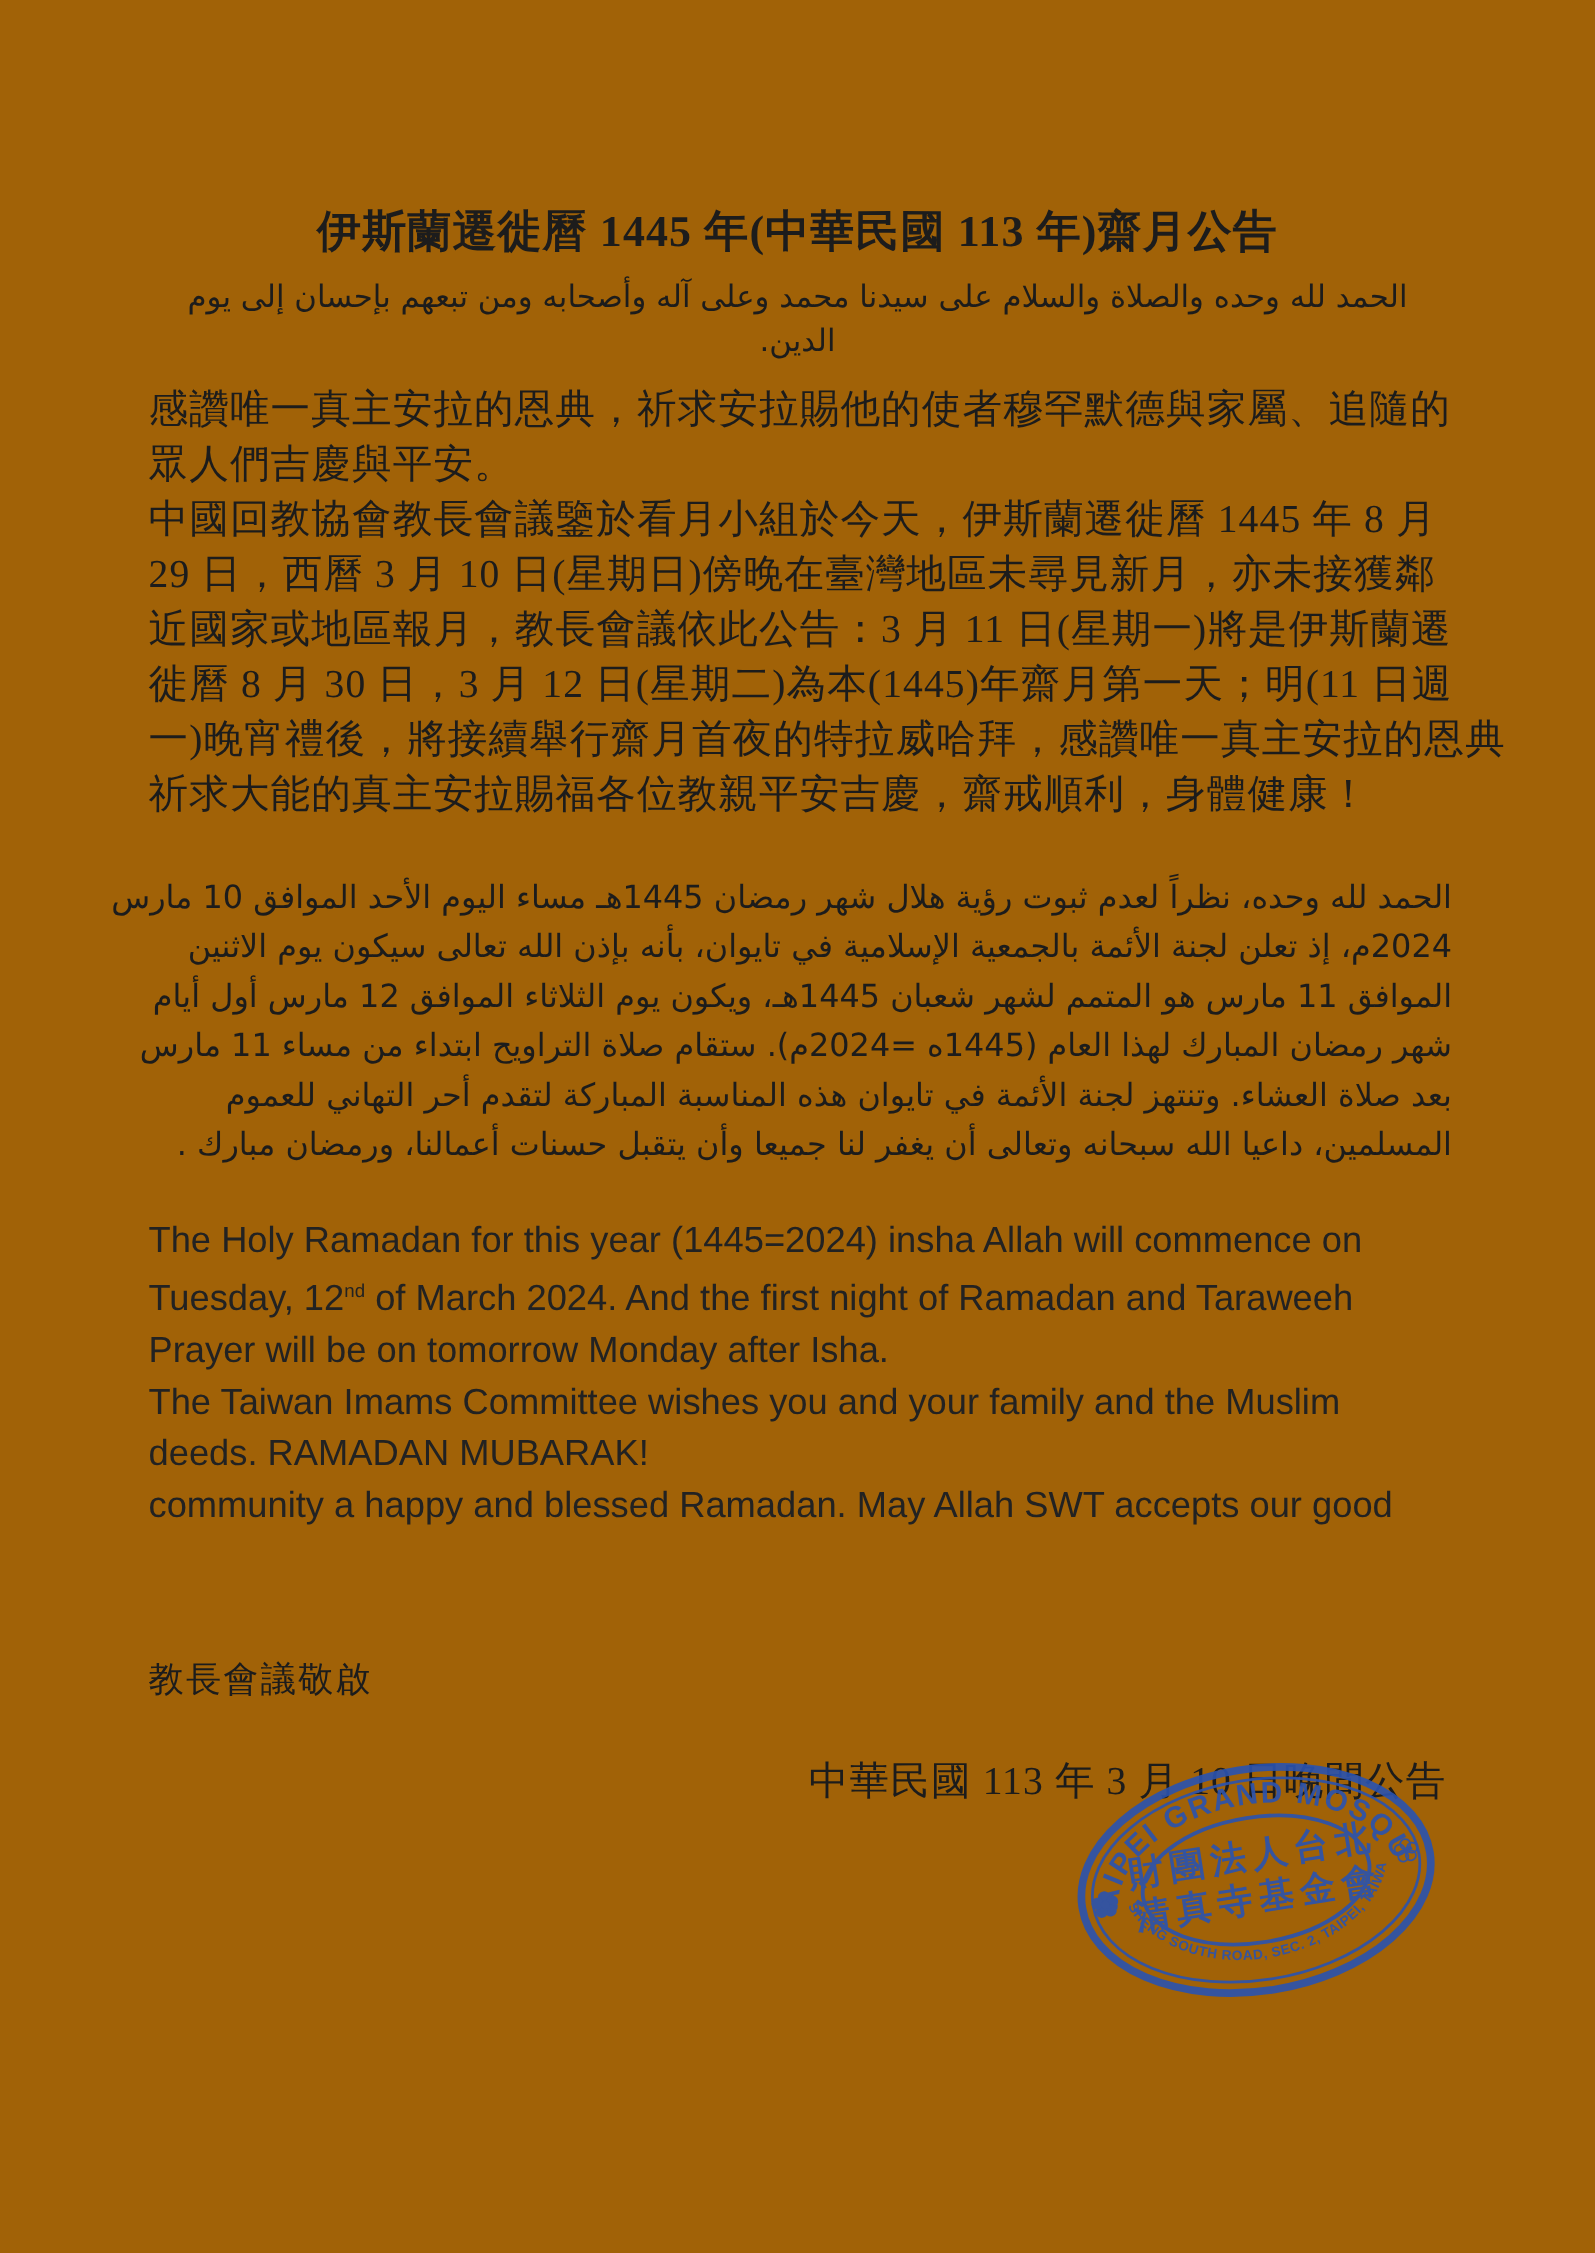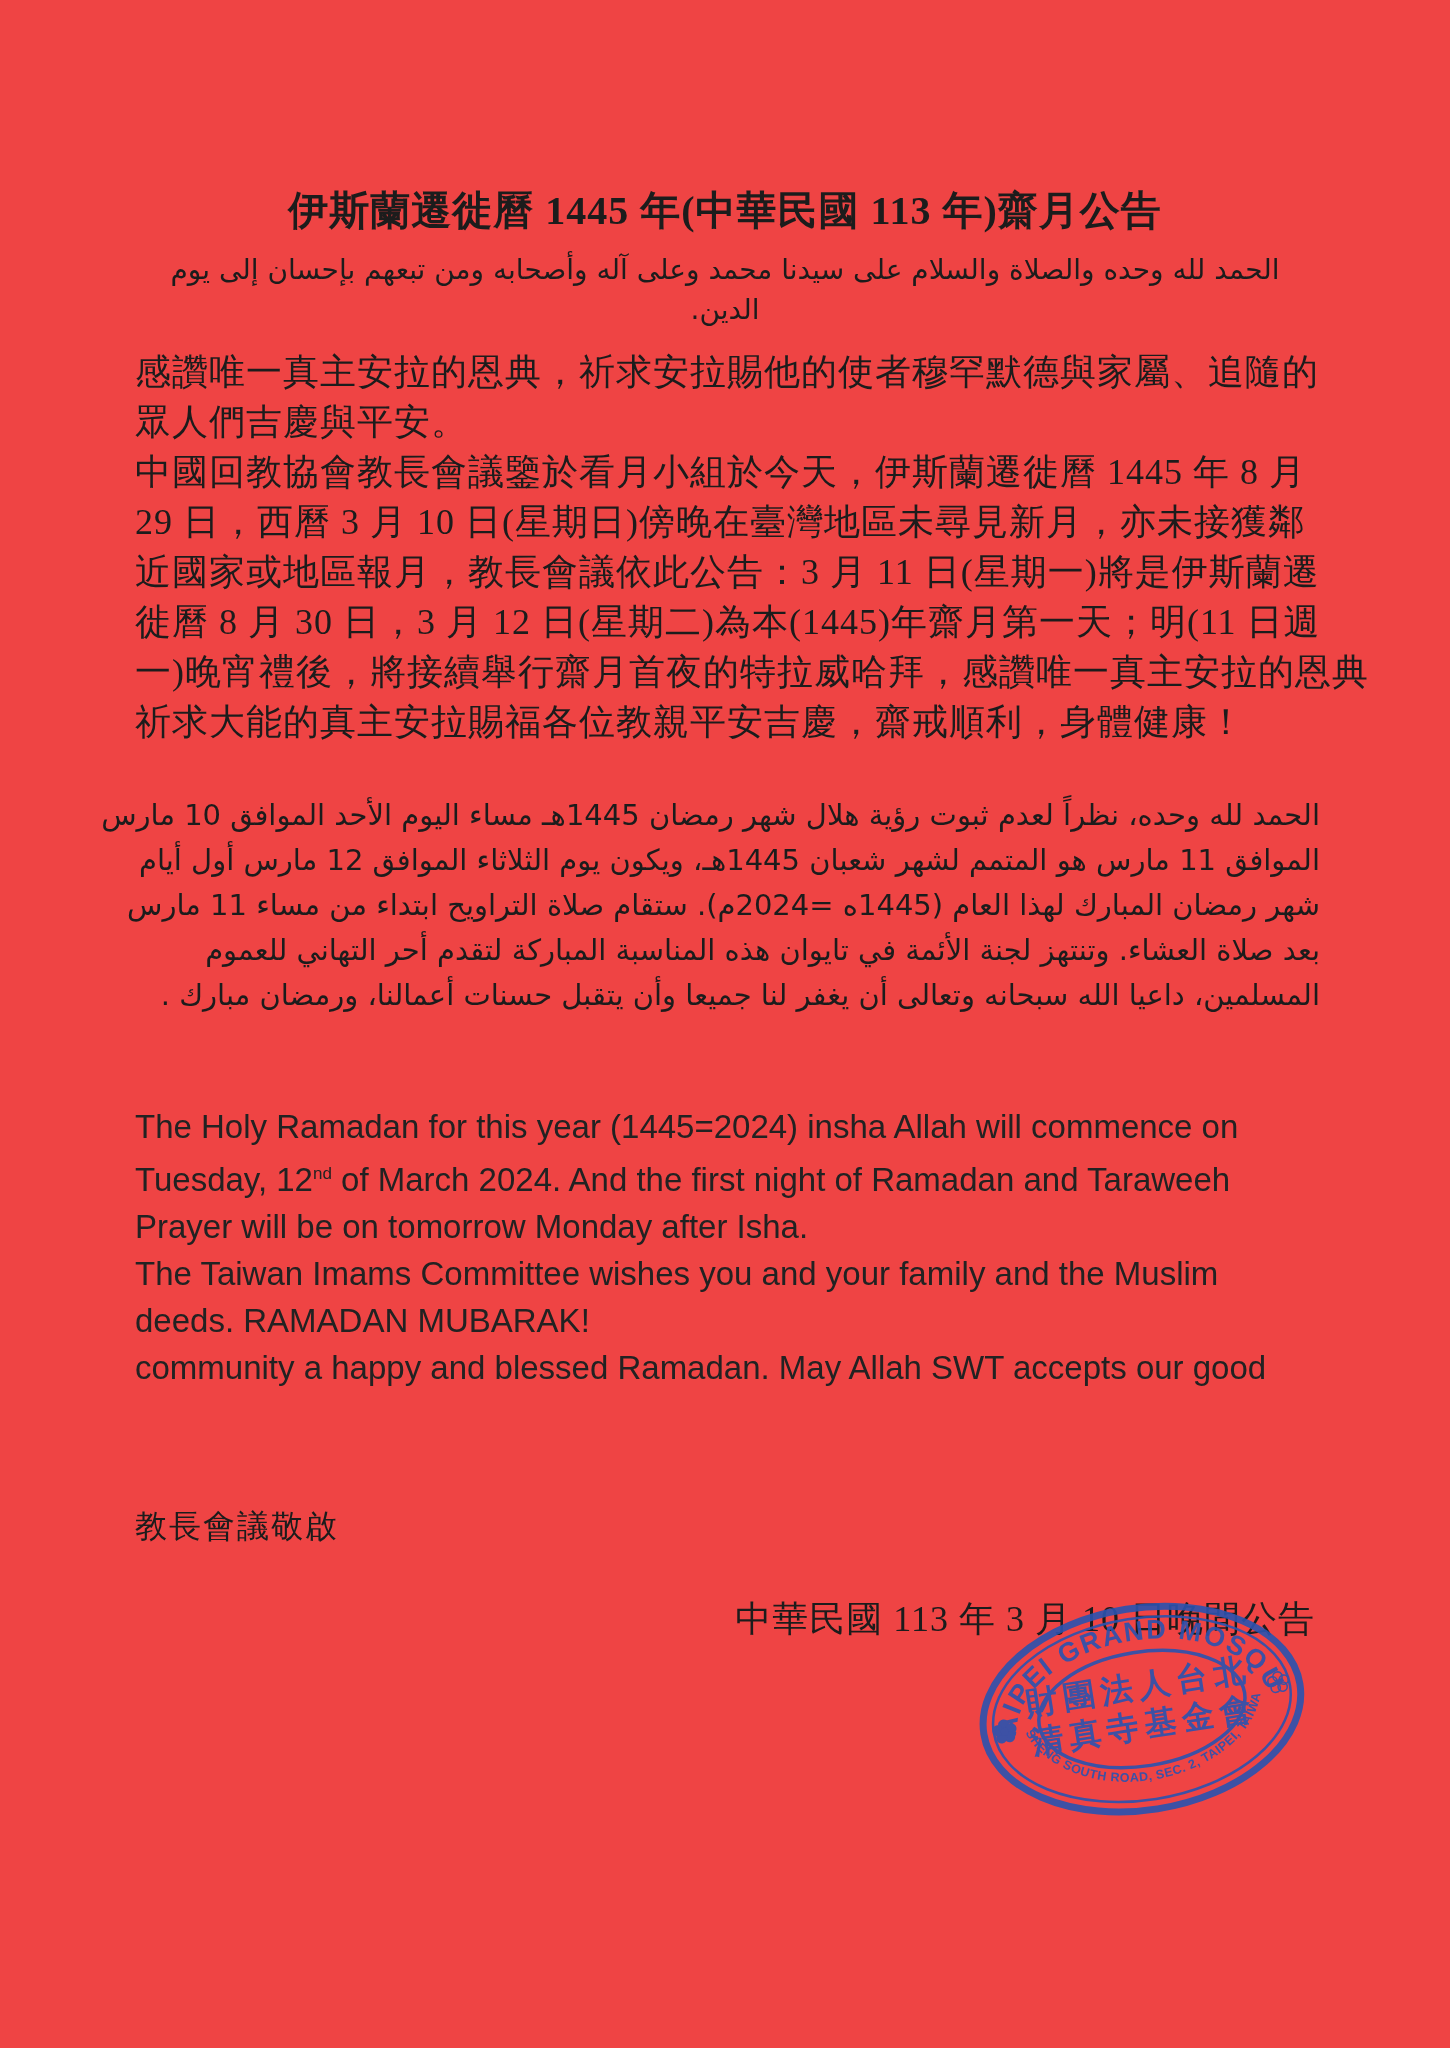--- a/index.html
+++ b/index.html
@@ -1,20 +1,20 @@
 <!DOCTYPE html>
 <html lang="zh-Hant" style="--stamp-ink: #2a53b0;"><head>
 <meta charset="utf-8">
 <style>
   html,body{margin:0;padding:0;background:#ffffff;}
   .page{
     position:relative;
     width:1450px;
     height:2048px;
-    background:#ef4444;
+    background:#a16207;
     overflow:hidden;
     font-family:"Liberation Serif", serif;
     color:#1c1c1c;
   }
   .doc-title{
     position:absolute; left:0; right:0; top:183px;
     text-align:center;
     font-size:40px; font-weight:bold; letter-spacing:1px;
     white-space:nowrap;
   }
@@ -76,20 +76,21 @@
     <div class="cn-line">中國回教協會教長會議鑒於看月小組於今天，伊斯蘭遷徙曆 1445 年 8 月</div>
     <div class="cn-line">29 日，西曆 3 月 10 日(星期日)傍晚在臺灣地區未尋見新月，亦未接獲鄰</div>
     <div class="cn-line">近國家或地區報月，教長會議依此公告：3 月 11 日(星期一)將是伊斯蘭遷</div>
     <div class="cn-line">徙曆 8 月 30 日，3 月 12 日(星期二)為本(1445)年齋月第一天；明(11 日週</div>
     <div class="cn-line">一)晚宵禮後，將接續舉行齋月首夜的特拉威哈拜，感讚唯一真主安拉的恩典</div>
     <div class="cn-line">祈求大能的真主安拉賜福各位教親平安吉慶，齋戒順利，身體健康！</div>
   </div>
 
   <div class="ar-block" dir="rtl">
     <div class="ar-line">الحمد لله وحده، نظراً لعدم ثبوت رؤية هلال شهر رمضان 1445هـ مساء اليوم الأحد الموافق 10 مارس</div>
+    <div class="ar-line">2024م، إذ تعلن لجنة الأئمة بالجمعية الإسلامية في تايوان، بأنه بإذن الله تعالى سيكون يوم الاثنين</div>
     <div class="ar-line">الموافق 11 مارس هو المتمم لشهر شعبان 1445هـ، ويكون يوم الثلاثاء الموافق 12 مارس أول أيام</div>
     <div class="ar-line">شهر رمضان المبارك لهذا العام (1445ه =2024م). ستقام صلاة التراويح ابتداء من مساء 11 مارس</div>
     <div class="ar-line">بعد صلاة العشاء. وتنتهز لجنة الأئمة في تايوان هذه المناسبة المباركة لتقدم أحر التهاني للعموم</div>
     <div class="ar-line">المسلمين، داعيا الله سبحانه وتعالى أن يغفر لنا جميعا وأن يتقبل حسنات أعمالنا، ورمضان مبارك .</div>
   </div>
 
   <div class="en-block">
     <div class="en-line">The Holy Ramadan for this year (1445=2024) insha Allah will commence on</div>
     <div class="en-line"><span>Tuesday, 12</span><sup>nd</sup><span> of March 2024. And the first night of Ramadan and Taraweeh</span></div>
     <div class="en-line">Prayer will be on tomorrow Monday after Isha.</div>

